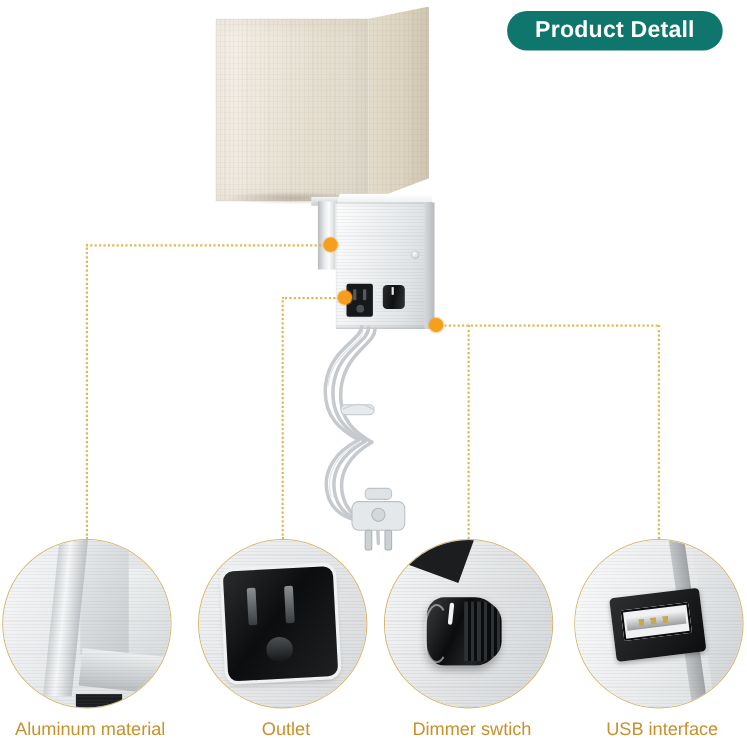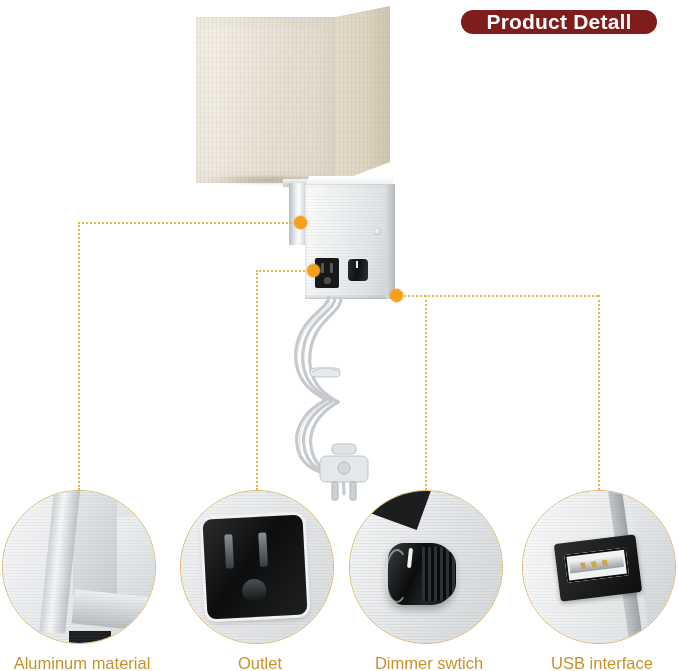--- a/index.html
+++ b/index.html
@@ -15,23 +15,23 @@
     overflow: hidden;
     font-family: "Liberation Sans", sans-serif;
   }
 
   
   .badge {
     position: absolute;
     left: 461px;
     top: 10px;
     width: 196px;
-    height: 24px;
+    height: 36px;
     border-radius: 20px;
-    background: #7f1d1d;
+    background: #0f766e;
     display: flex;
     align-items: center;
     justify-content: center;
   }
   .badge-text {
     color: #ffffff;
     font-size: 21px;
     font-weight: bold;
     letter-spacing: 0.2px;
     white-space: nowrap;

